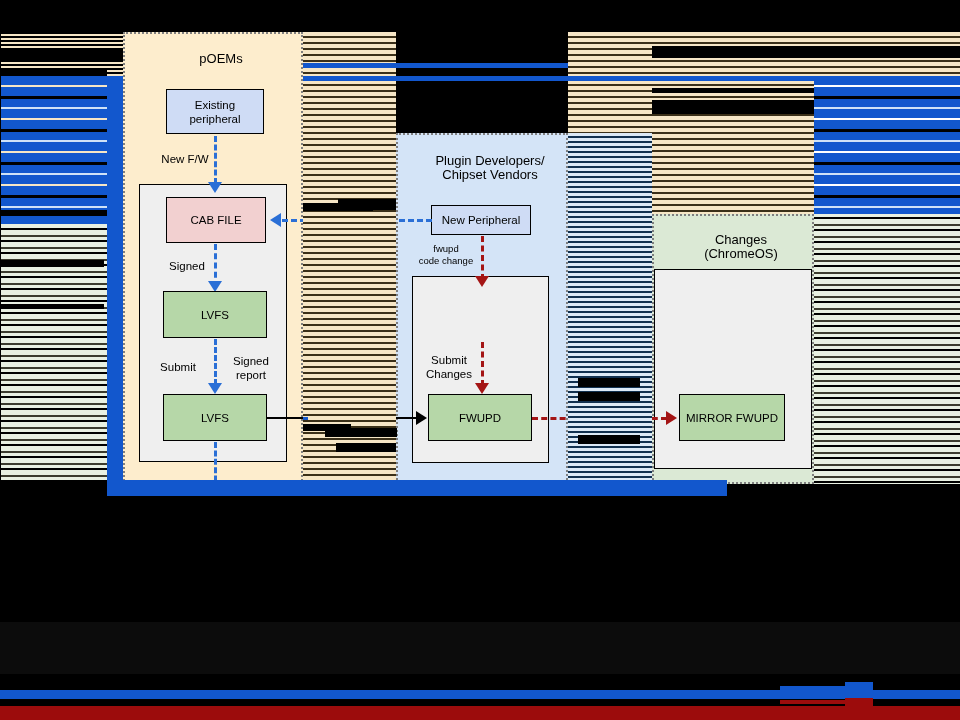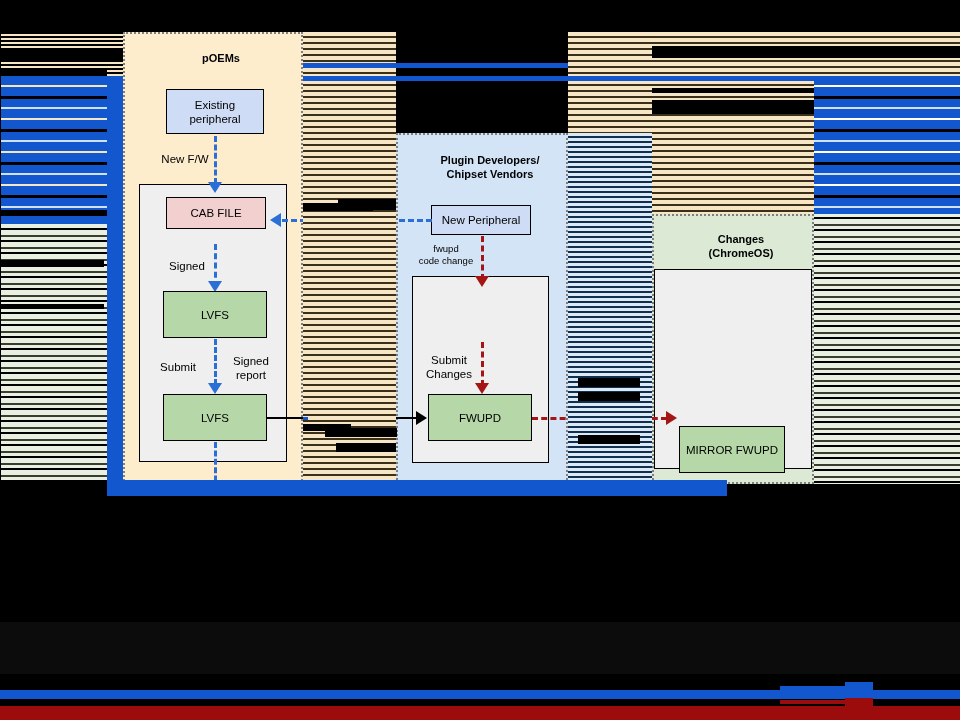--- a/index.html
+++ b/index.html
@@ -3,21 +3,21 @@
 <meta charset="utf-8">
 <style>
   html,body{margin:0;padding:0;background:#000;}
   body{width:960px;height:720px;overflow:hidden;font-family:"Liberation Sans",sans-serif;}
   #stage{position:relative;width:960px;height:720px;background:#000;}
 
   
   #diagram{position:absolute;left:0;top:0;width:960px;height:720px;}
 
   .swim{position:absolute;box-sizing:border-box;border:2px dotted #7f7f7f;}
-  .swim-title{position:absolute;left:16px;right:0;text-align:center;font-weight:bold;font-size:11px;color:#000;line-height:13px;}
+  .swim-title{position:absolute;left:16px;right:0;text-align:center;font-weight:normal;font-size:13px;color:#000;line-height:13px;}
 
   .inner{position:absolute;box-sizing:border-box;background:#efefef;border:1px solid #000;}
 
   .node{position:absolute;box-sizing:border-box;border:1px solid #000;display:flex;align-items:center;justify-content:center;text-align:center;font-size:11.5px;color:#000;line-height:14px;}
 
   .lbl{position:absolute;font-size:11.5px;color:#000;line-height:14px;text-align:center;white-space:pre;}
   .lbl-sm{position:absolute;font-size:9.5px;color:#000;line-height:12px;text-align:center;white-space:pre;}
 
   .vdash{position:absolute;width:0;border-left:3px dashed #2a6fd6;}
   .vdash-r{position:absolute;width:0;border-left:3px dashed #a41515;}
@@ -65,21 +65,21 @@
 
     <div class="node" style="left:166px;top:89px;width:98px;height:45px;background:#cfdcf5;flex-direction:column;">
       <span>Existing</span>
       <span>peripheral</span>
     </div>
 
     <div class="vdash" style="left:214px;top:136px;height:48px;"></div>
     <div class="arw arw-d-b" style="left:208px;top:182px;"></div>
     <div class="lbl" style="left:145px;top:152px;width:80px;">New F/W</div>
 
-    <div class="node" style="left:166px;top:197px;width:100px;height:32px;background:#f2d0d0;">
+    <div class="node" style="left:166px;top:197px;width:100px;height:46px;background:#f2d0d0;">
       <span>CAB FILE</span>
     </div>
 
     <div class="vdash" style="left:214px;top:244px;height:43px;"></div>
     <div class="arw arw-d-b" style="left:208px;top:281px;"></div>
     <div class="lbl" style="left:155px;top:259px;width:64px;">Signed</div>
 
     <div class="node" style="left:163px;top:291px;width:104px;height:47px;background:#b6d7a8;">
       <span>LVFS</span>
     </div>
@@ -118,21 +118,21 @@
     <div class="lbl" style="left:418px;top:367px;width:62px;">Changes</div>
 
     <div class="node" style="left:428px;top:394px;width:104px;height:47px;background:#b6d7a8;">
       <span>FWUPD</span>
     </div>
 
     <div class="hdash-r" style="left:532px;top:417px;width:135px;"></div>
     <div class="arw arw-r-r" style="left:666px;top:411px;"></div>
 
 
-    <div class="node" style="left:679px;top:394px;width:106px;height:47px;background:#b6d7a8;margin-top:32px;">
+    <div class="node" style="left:679px;top:394px;width:106px;height:47px;background:#b6d7a8;">
       <span>MIRROR FWUPD</span>
     </div>
 
     <div id="framework" style="left:657px;top:573px;width:142px;height:43px;">
       <span>FWUPD test framework</span>
     </div>
   </div>
 
   <div id="glitch">
 

